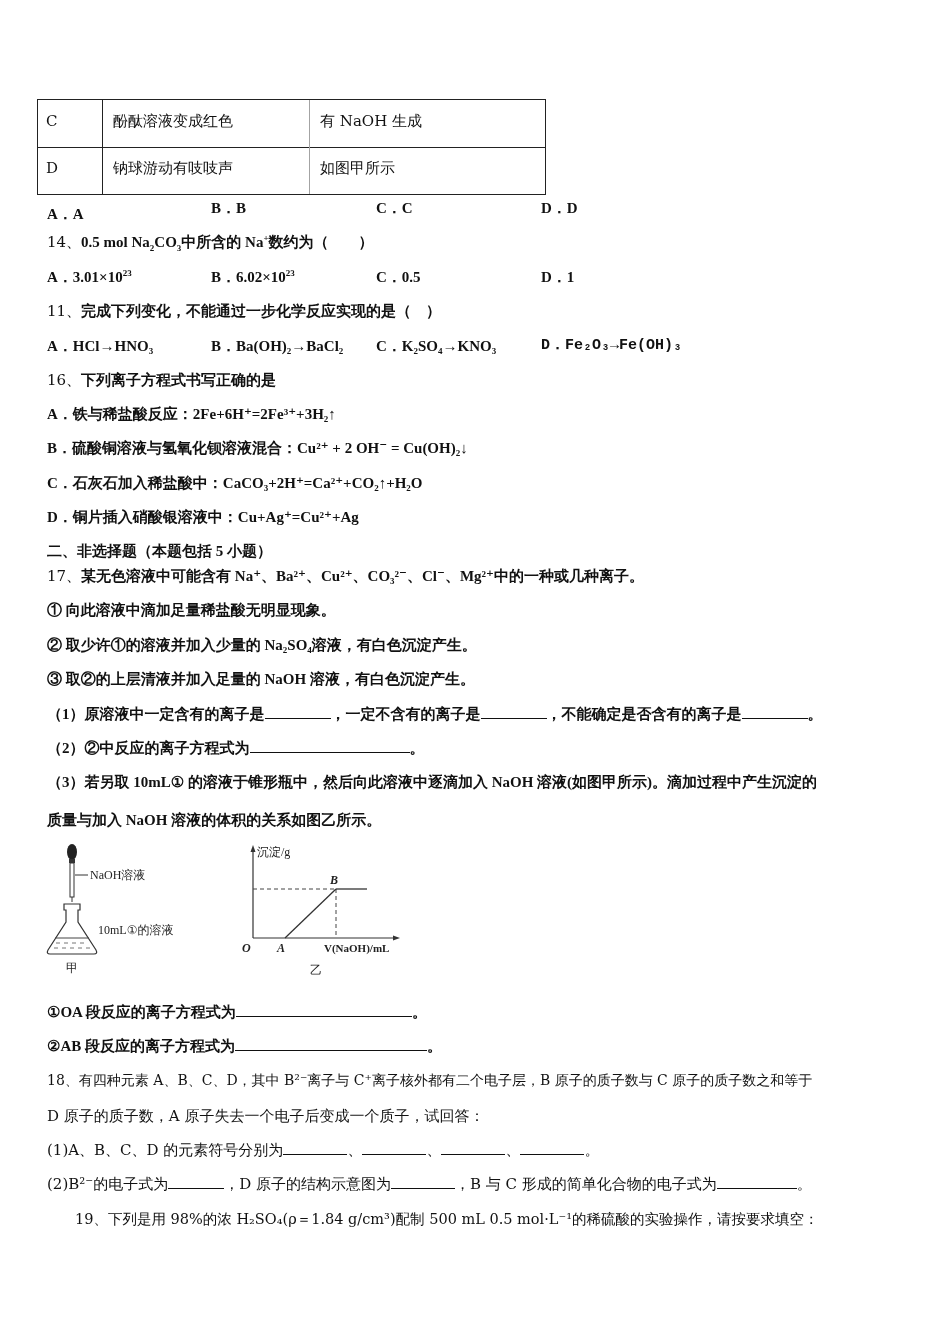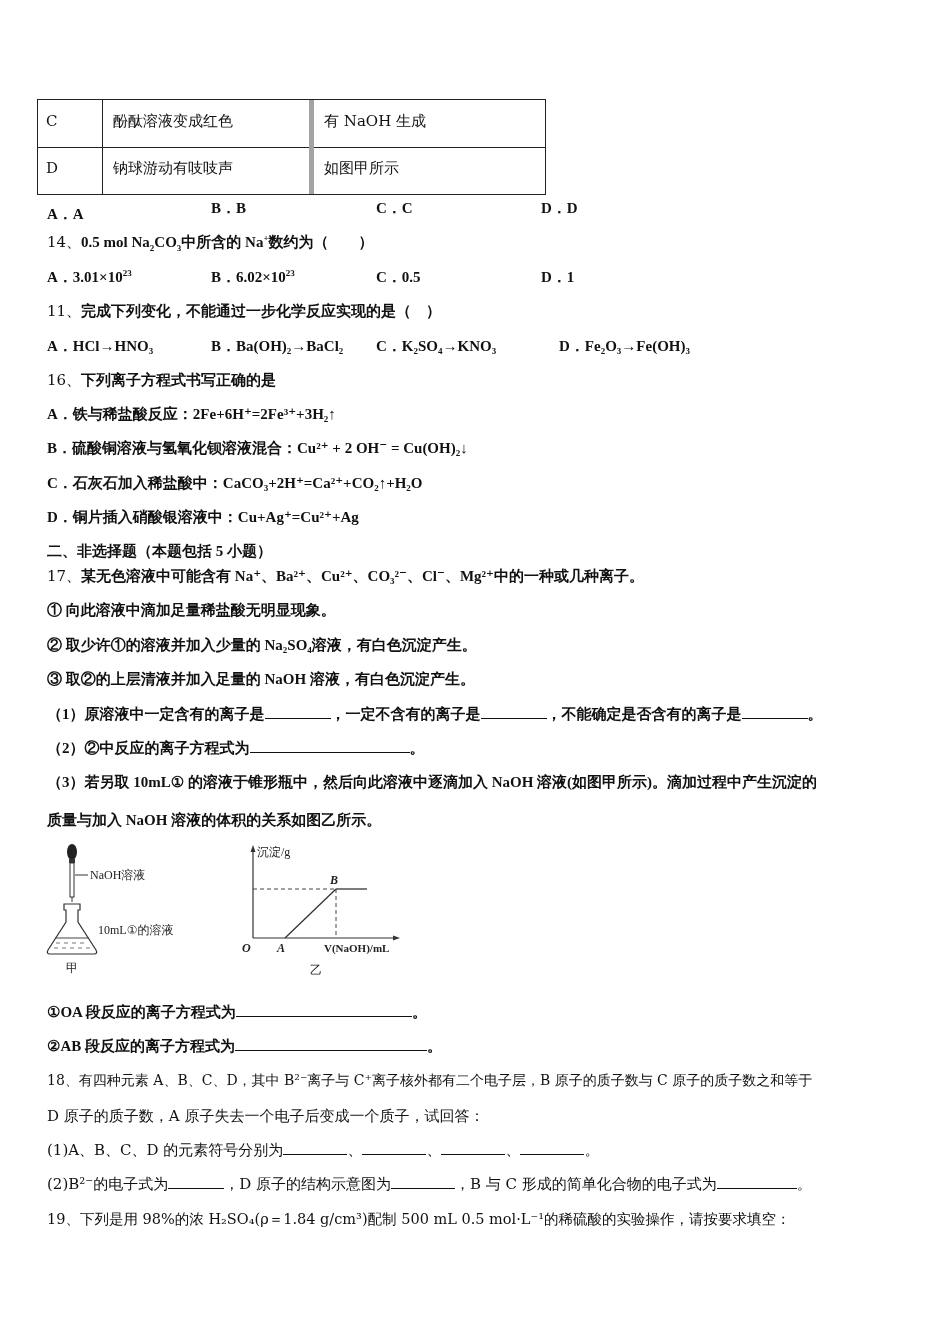--- a/index.html
+++ b/index.html
@@ -15,21 +15,21 @@
 
     
     .tbl { position: absolute; left: 37px; top: 99px; width: 509px; height: 96px;
       border: 1px solid #222; box-sizing: border-box; }
     .tbl .row { position: absolute; left: 0; right: 0; height: 47px; }
     .tbl .row.r0 { top: 0; border-bottom: 1px solid #222; }
     .tbl .row.r1 { top: 47px; }
     .tbl .cell { position: absolute; top: 0; bottom: 0; line-height: 42px; padding-left: 8px; font-size: 15px; }
     .tbl .c0 { left: 0; width: 63px; }
     .tbl .c1 { left: 64px; width: 206px; border-left: 1px solid #222; padding-left: 10px; }
-    .tbl .c2 { left: 271px; right: 0; border-left: 5px solid #a3a3a3; padding-left: 10px; }
+    .tbl .c2 { left: 271px; right: 0; border-left: 1px solid #a3a3a3; padding-left: 10px; }
 
     .opt { position: absolute; white-space: nowrap; line-height: 20px; }
 
     .fig { position: absolute; }
     .fig svg text { font-family: "Liberation Serif", "DejaVu Serif", serif; }
   </style>
 </head>
 <body>
 
 <div class="tbl">
@@ -57,21 +57,21 @@
 <div class="opt b" style="left:211px; top:267px;"><span>B．</span><span>6.02×10</span><sup>23</sup></div>
 <div class="opt b" style="left:376px; top:267px;"><span>C．</span><span>0.5</span></div>
 <div class="opt b" style="left:541px; top:267px;"><span>D．</span><span>1</span></div>
 
 <div class="line" style="top:301px;">
   <span>11、</span><span class="b">完成下列变化，不能通过一步化学反应实现的是（　）</span>
 </div>
 <div class="opt b" style="left:47px; top:336px;"><span>A．</span><span>HCl→HNO₃</span></div>
 <div class="opt b" style="left:211px; top:336px;"><span>B．</span><span>Ba(OH)₂→BaCl₂</span></div>
 <div class="opt b" style="left:376px; top:336px;"><span>C．</span><span>K₂SO₄→KNO₃</span></div>
-<div class="opt b" style="left:559px; top:336px;"><span>D．</span><span>Fe₂O₃→Fe(OH)₃</span></div>
+<div class="opt b" style="left:541px; top:336px;font-family:Liberation Mono, monospace;"><span>D．</span><span>Fe₂O₃→Fe(OH)₃</span></div>
 
 <div class="line" style="top:370px;">
   <span>16、</span><span class="b">下列离子方程式书写正确的是</span>
 </div>
 <div class="line b" style="top:404px;"><span>A．</span><span>铁与稀盐酸反应：</span><span>2Fe+6H⁺=2Fe³⁺+3H₂↑</span></div>
 <div class="line b" style="top:438px;"><span>B．</span><span>硫酸铜溶液与氢氧化钡溶液混合：</span><span>Cu²⁺ + 2 OH⁻ = Cu(OH)₂↓</span></div>
 <div class="line b" style="top:473px;"><span>C．</span><span>石灰石加入稀盐酸中：</span><span>CaCO₃+2H⁺=Ca²⁺+CO₂↑+H₂O</span></div>
 <div class="line b" style="top:507px;"><span>D．</span><span>铜片插入硝酸银溶液中：</span><span>Cu+Ag⁺=Cu²⁺+Ag</span></div>
 
 <div class="line b" style="top:541px;">二、非选择题（本题包括 5 小题）</div>
@@ -153,13 +153,13 @@
 
 <div class="line" style="top:1070px; font-size:14px;">18、有四种元素 A、B、C、D，其中 B²⁻离子与 C⁺离子核外都有二个电子层，B 原子的质子数与 C 原子的质子数之和等于</div>
 <div class="line" style="top:1106px;">D 原子的质子数，A 原子失去一个电子后变成一个质子，试回答：</div>
 <div class="line" style="top:1140px;">
   <span>(1)A、B、C、D 的元素符号分别为</span><span class="blank" style="width:64px;"></span><span>、</span><span class="blank" style="width:64px;"></span><span>、</span><span class="blank" style="width:64px;"></span><span>、</span><span class="blank" style="width:64px;"></span><span>。</span>
 </div>
 <div class="line" style="top:1174px;">
   <span>(2)B²⁻的电子式为</span><span class="blank" style="width:56px;"></span><span>，D 原子的结构示意图为</span><span class="blank" style="width:64px;"></span><span>，B 与 C 形成的简单化合物的电子式为</span><span class="blank" style="width:80px;"></span><span>。</span>
 </div>
 
-<div class="line" style="top:1209px; font-size:14.5px;">19、下列是用 98%的浓 H₂SO₄(ρ＝1.84 g/cm³)配制 500 mL 0.5 mol·L⁻¹的稀硫酸的实验操作，请按要求填空：</div>
+<div class="line" style="top:1209px; font-size:14.5px;margin-left:28px;">19、下列是用 98%的浓 H₂SO₄(ρ＝1.84 g/cm³)配制 500 mL 0.5 mol·L⁻¹的稀硫酸的实验操作，请按要求填空：</div>
 
 </body></html>

